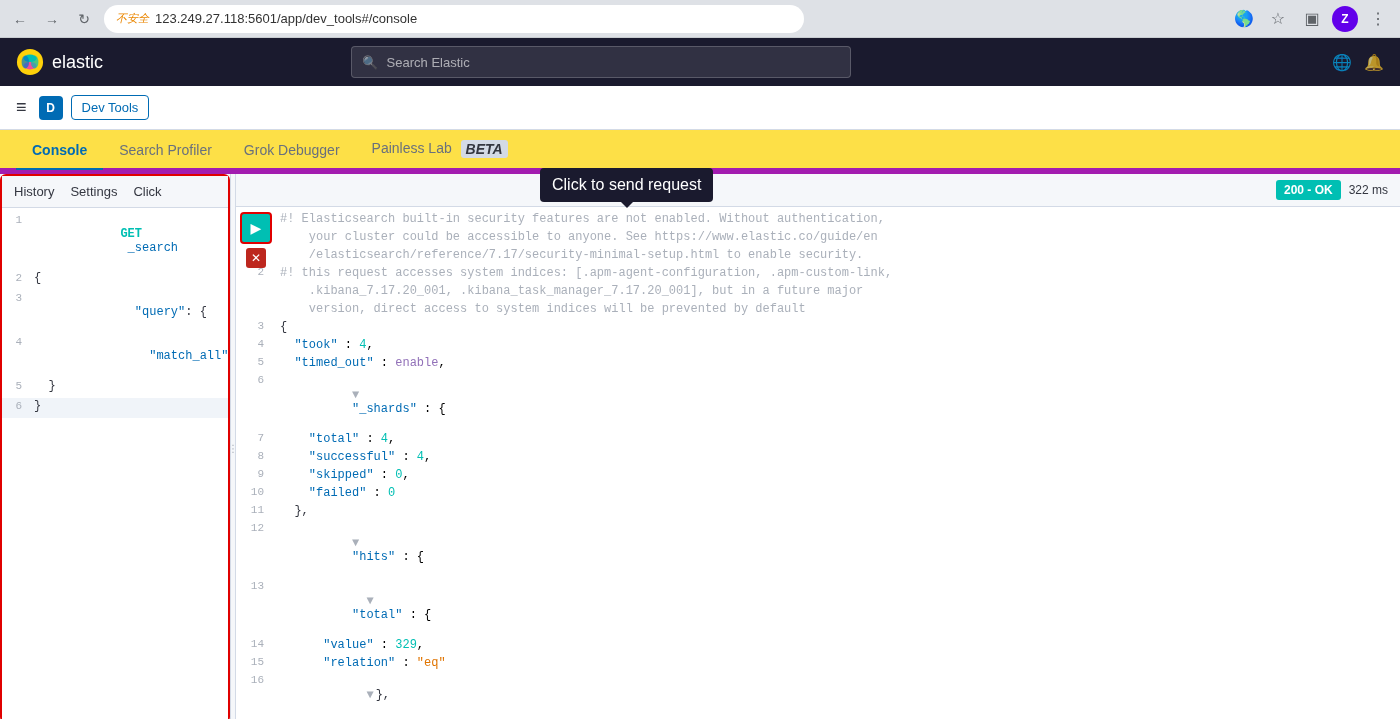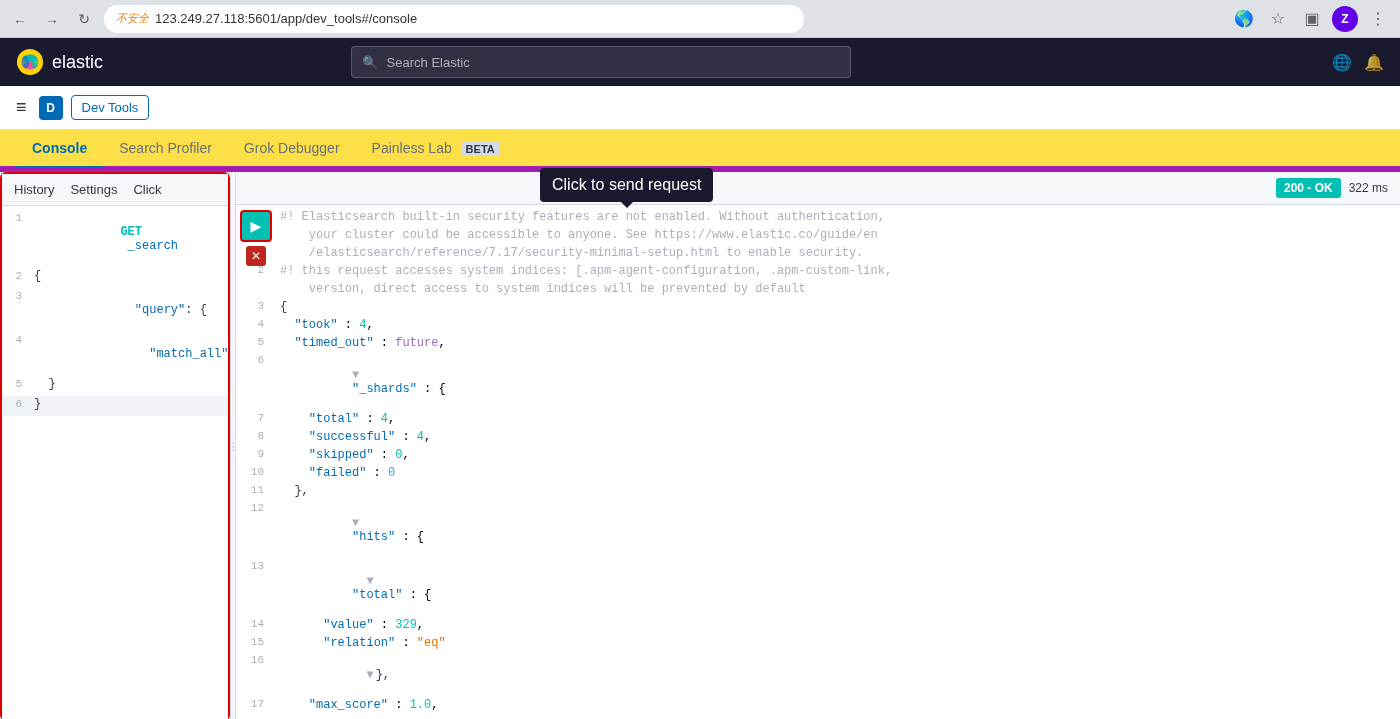--- a/index.html
+++ b/index.html
@@ -139,28 +139,29 @@
       margin-bottom: -2px;
       white-space: nowrap;
     }
     .tab.active {
       color: #006bb4;
       border-bottom-color: #006bb4;
       font-weight: 600;
     }
     .tab-beta {
       display: inline-block;
-      font-size: 11px;
+      font-size: 14px;
       background: #d3dae6;
       color: #343741;
       padding: 1px 5px;
       border-radius: 3px;
       margin-left: 5px;
       font-weight: 600;
       vertical-align: middle;
+      font-style: italic;
     }
 
     
     .main-content {
       display: flex;
       height: calc(100vh - 38px - 48px - 44px - 40px);
       background: #f5f7fa;
     }
 
     
@@ -516,33 +517,37 @@
       <div class="resp-line">
         <span class="resp-line-num"></span>
         <span class="resp-content resp-comment">    /elasticsearch/reference/7.17/security-minimal-setup.html to enable security.</span>
       </div>
       <div class="resp-line">
         <span class="resp-line-num">2</span>
         <span class="resp-content resp-comment">#! this request accesses system indices: [.apm-agent-configuration, .apm-custom-link,</span>
       </div>
       <div class="resp-line">
         <span class="resp-line-num"></span>
+        <span class="resp-content resp-comment">    .kibana_7.17.20_001, .kibana_task_manager_7.17.20_001], but in a future major</span>
+      </div>
+      <div class="resp-line">
+        <span class="resp-line-num"></span>
         <span class="resp-content resp-comment">    version, direct access to system indices will be prevented by default</span>
       </div>
       <div class="resp-line">
         <span class="resp-line-num">3</span>
         <span class="resp-content resp-brace">{</span>
       </div>
       <div class="resp-line">
         <span class="resp-line-num">4</span>
         <span class="resp-content">&nbsp;&nbsp;<span class="resp-key">"took"</span> : <span class="resp-num">4</span>,</span>
       </div>
       <div class="resp-line">
         <span class="resp-line-num">5</span>
-        <span class="resp-content">&nbsp;&nbsp;<span class="resp-key">"timed_out"</span> : <span class="resp-bool">future</span>,</span>
+        <span class="resp-content">&nbsp;&nbsp;<span class="resp-key">"timed_out"</span> : <span class="resp-bool">enable</span>,</span>
       </div>
       <div class="resp-line">
         <span class="resp-line-num">6</span>
         <span class="resp-content">
           <span class="expand-icon">▼</span>
           <span class="resp-key">"_shards"</span> : {
         </span>
       </div>
       <div class="resp-line">
         <span class="resp-line-num">7</span>

